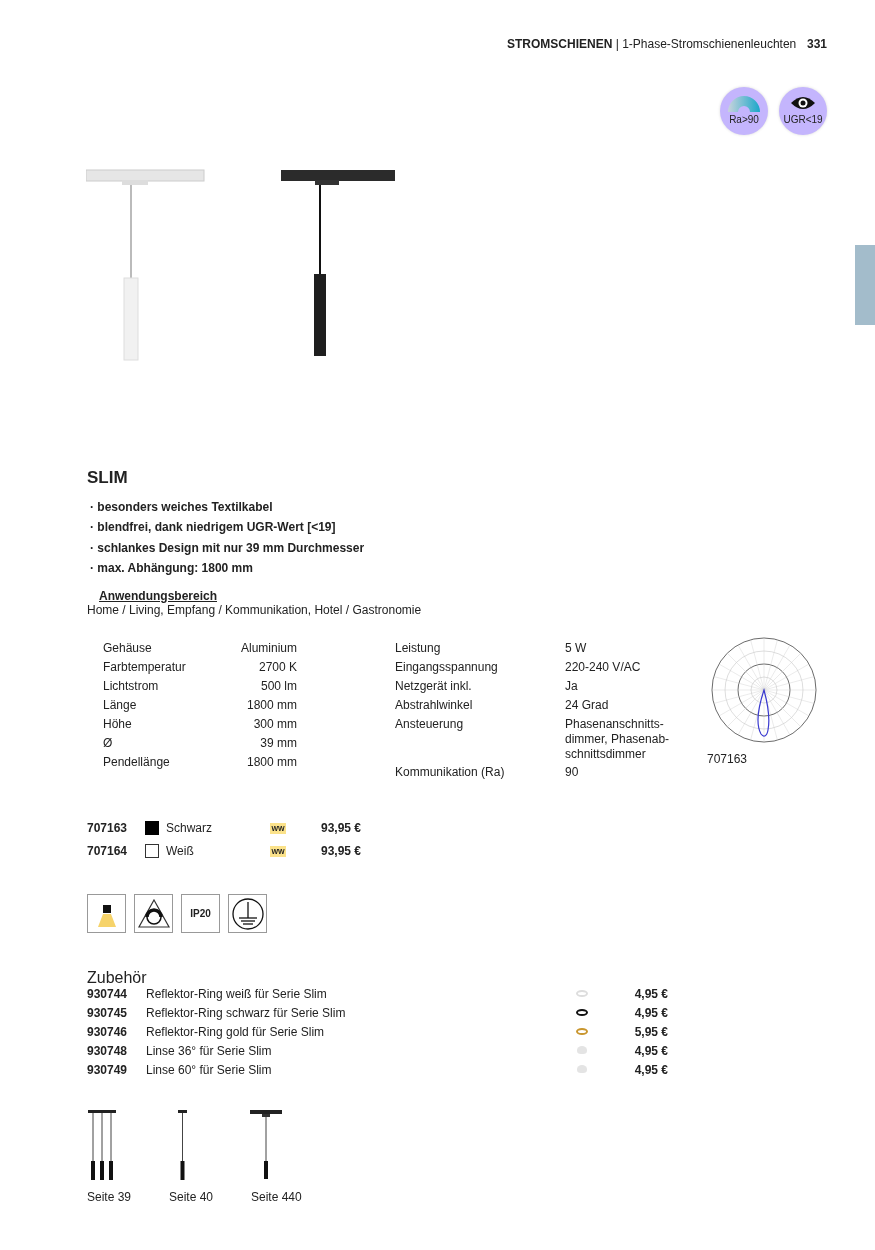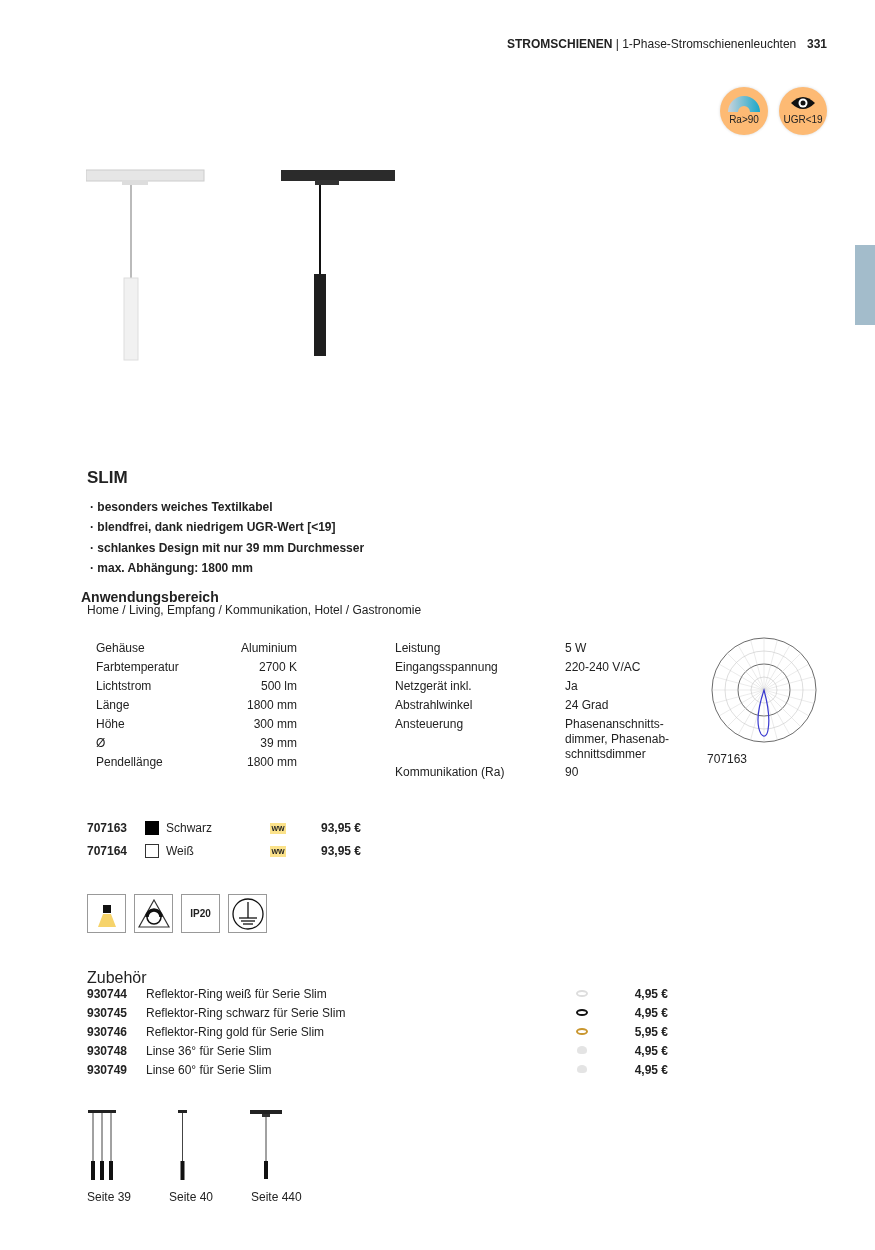--- a/index.html
+++ b/index.html
@@ -1,26 +1,26 @@
 <!DOCTYPE html>
 <html><head>
   <meta charset="utf-8">
   <style>
     * { box-sizing: border-box; margin: 0; padding: 0; }
     body { width: 875px; height: 1250px; background: #fff; position: relative; font-family: "Liberation Sans", sans-serif; color: #222; overflow: hidden; }
     .abs { position: absolute; }
     .hdr { left: 507px; top: 37px; font-size: 12px; color: #222; white-space: nowrap; }
     .hdr b { font-weight: bold; }
     .pgnum { left: 807px; top: 37px; font-size: 12px; font-weight: bold; }
-    .badge { width: 48px; height: 48px; border-radius: 50%; background: #fdba74; box-shadow: 0 0 3px rgba(0,0,0,0.15); }
+    .badge { width: 48px; height: 48px; border-radius: 50%; background: #c4b5fd; box-shadow: 0 0 3px rgba(0,0,0,0.15); }
     .badge .lbl { position: absolute; bottom: 10px; width: 100%; text-align: center; font-size: 10px; }
     .side-tab { left: 855px; top: 245px; width: 20px; height: 80px; background: #a3bccb; }
     .title { left: 87px; top: 468px; font-size: 17px; font-weight: bold; }
     .feat { left: 90px; font-size: 12px; font-weight: bold; }
-    .h-anw { left: 81px; top: 589px; font-size: 14px; font-weight: bold; }
+    .h-anw { left: 99px; top: 589px; font-size: 12px; font-weight: bold; text-decoration: underline; }
     .anw { left: 87px; top: 603px; font-size: 12px; }
     .spec { font-size: 12px; line-height: 19px; }
     .spec div { height: 19px; white-space: nowrap; }
     .polar-cap { left: 707px; top: 752px; font-size: 12px; }
     .tbl { left: 87px; top: 811px; width: 278px; font-size: 12px; }
     .tbl .head { height: 18px; border-bottom: 1px solid #333; position: relative; }
     .tbl .row { height: 23px; position: relative; }
     .tbl span { position: absolute; }
     .swatch { width: 14px; height: 14px; top: 3px; left: 58px; }
     .ww { left: 183px; top: 5px; width: 16px; height: 11px; background: #fbe28a; font-size: 7px; font-weight: bold; text-align: center; line-height: 11px; }
@@ -76,21 +76,21 @@
 </svg>
 
 <div class="abs title">SLIM</div>
 <div class="abs feat" style="top:500px;">· besonders weiches Textilkabel</div>
 <div class="abs feat" style="top:520px;">· blendfrei, dank niedrigem UGR-Wert [&lt;19]</div>
 <div class="abs feat" style="top:541px;">· schlankes Design mit nur 39 mm Durchmesser</div>
 <div class="abs feat" style="top:561px;">· max. Abhängung: 1800 mm</div>
 <div class="abs h-anw">Anwendungsbereich</div>
 <div class="abs anw">Home / Living, Empfang / Kommunikation, Hotel / Gastronomie</div>
 
-<div class="abs spec" style="left:96px;top:639px;">
+<div class="abs spec" style="left:103px;top:639px;">
   <div>Gehäuse</div>
   <div>Farbtemperatur</div>
   <div>Lichtstrom</div>
   <div>Länge</div>
   <div>Höhe</div>
   <div>Ø</div>
   <div>Pendellänge</div>
 </div>
 <div class="abs spec" style="left:241px;top:639px;text-align:right;">
   <div>Aluminium</div>

